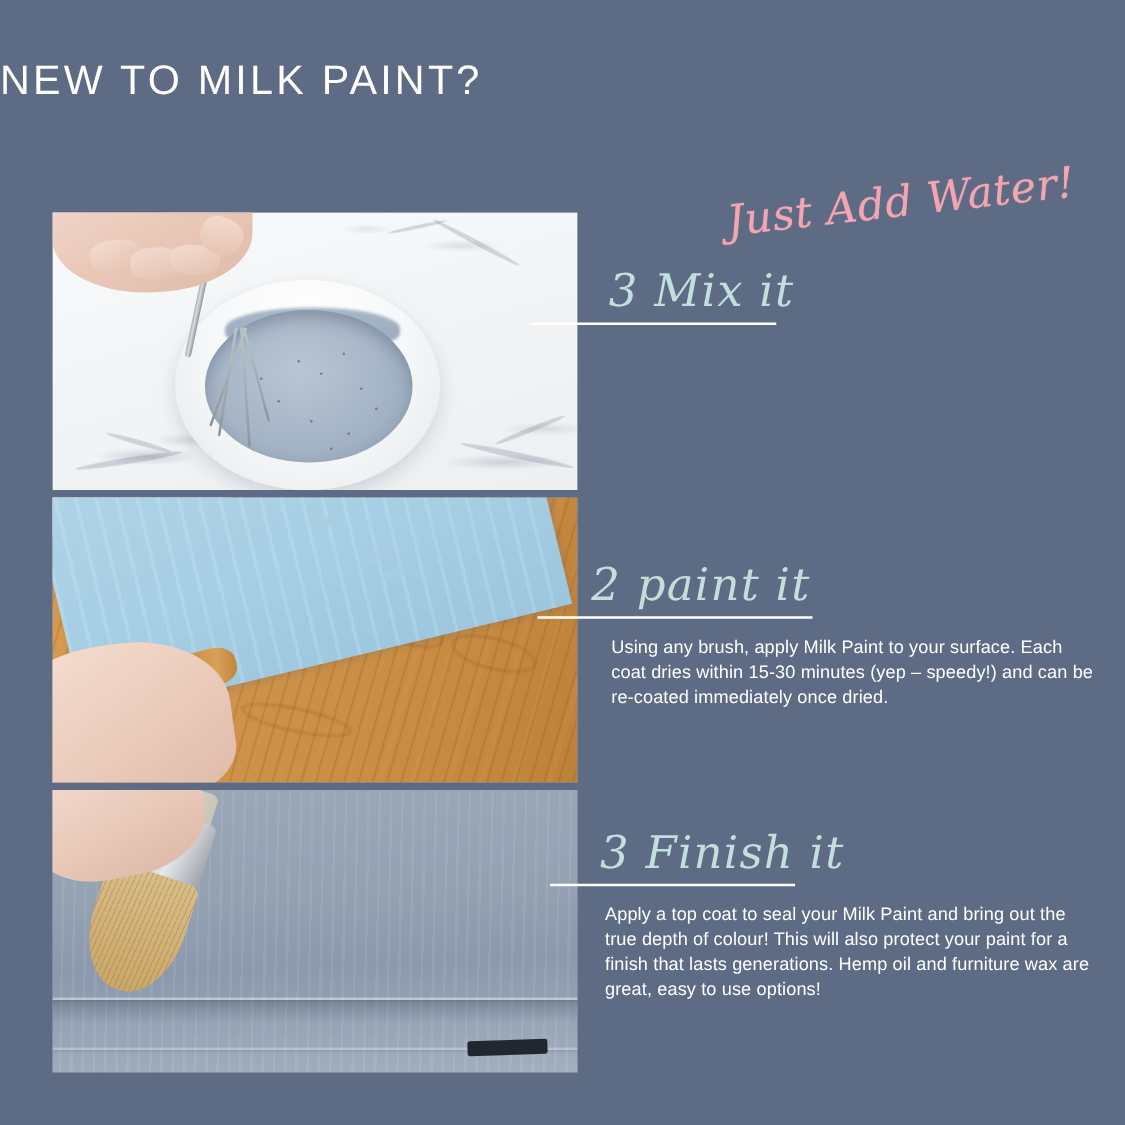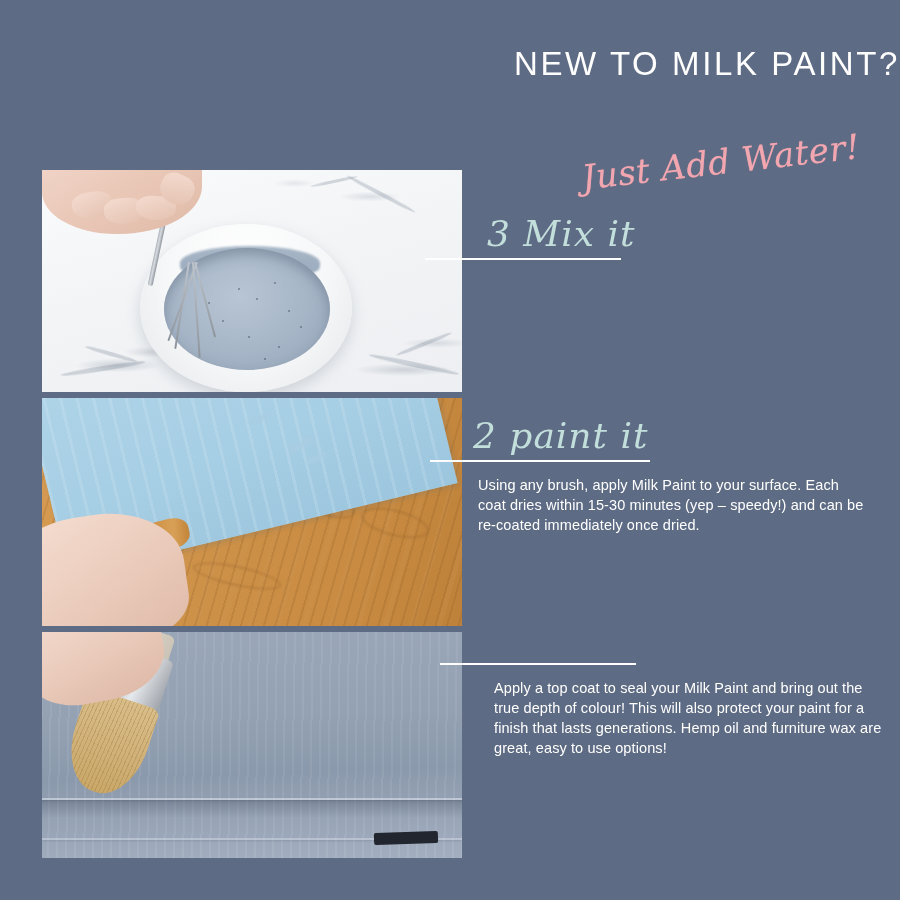--- a/index.html
+++ b/index.html
@@ -23,21 +23,21 @@
     height: 900px;
     background: #5E6B84;
   }
 
   
   .headline {
     position: absolute;
     left: 0;
     top: 44px;
     width: 900px;
-    text-align: right;
+    text-align: left;
     color: #FFFFFF;
     font-family: "Liberation Sans", sans-serif;
     font-size: 33px;
     font-weight: 400;
     letter-spacing: 2.6px;
     line-height: 40px;
     text-transform: uppercase;
   }
   .headline .line2 { display: block; }
 
@@ -325,27 +325,27 @@
     font-weight: 400;
     line-height: 20px;
     margin-top: 13px;
     letter-spacing: .1px;
   }
 
   #step-1 { left: 487px; top: 212px; width: 360px; }
   #step-1 .step-rule { width: 196px; margin-left: -62px; }
   #step-1 .step-body { width: 350px; margin-left: 5px; }
 
-  #step-2 { left: 473px; top: 414px; width: 400px; }
+  #step-2 { left: 473px; top: 447px; width: 400px; }
   #step-2 .step-rule { width: 220px; margin-left: -43px; }
-  #step-2 .step-body { width: 390px; margin-left: 5px; }
+  #step-2 .step-body { width: 390px; margin-left: 16px; }
 
   #step-3 { left: 480px; top: 661px; width: 400px; }
   #step-3 .step-rule { width: 196px; margin-left: -40px; }
-  #step-3 .step-body { width: 390px; margin-left: 14px; }
+  #step-3 .step-body { width: 390px; margin-left: 4px; }
 </style>
 </head>
 <body>
 
 <div id="poster">
 
   <div class="headline">
     <span>NEW TO MILK PAINT?</span>
   </div>
 
@@ -438,17 +438,18 @@
     <div class="step-rule"></div>
   </div>
 
   <div class="step" id="step-2">
     <div class="step-title">2 paint it</div>
     <div class="step-rule"></div>
     <div class="step-body">Using any brush, apply Milk Paint to your surface. Each coat dries within 15-30 minutes (yep – speedy!) and can be re-coated immediately once dried.</div>
   </div>
 
   <div class="step" id="step-3">
+    <div class="step-title">3 Finish it</div>
     <div class="step-rule"></div>
     <div class="step-body">Apply a top coat to seal your Milk Paint and bring out the true depth of colour! This will also protect your paint for a finish that lasts generations. Hemp oil and furniture wax are great, easy to use options!</div>
   </div>
 
 </div>
 
 </body></html>

